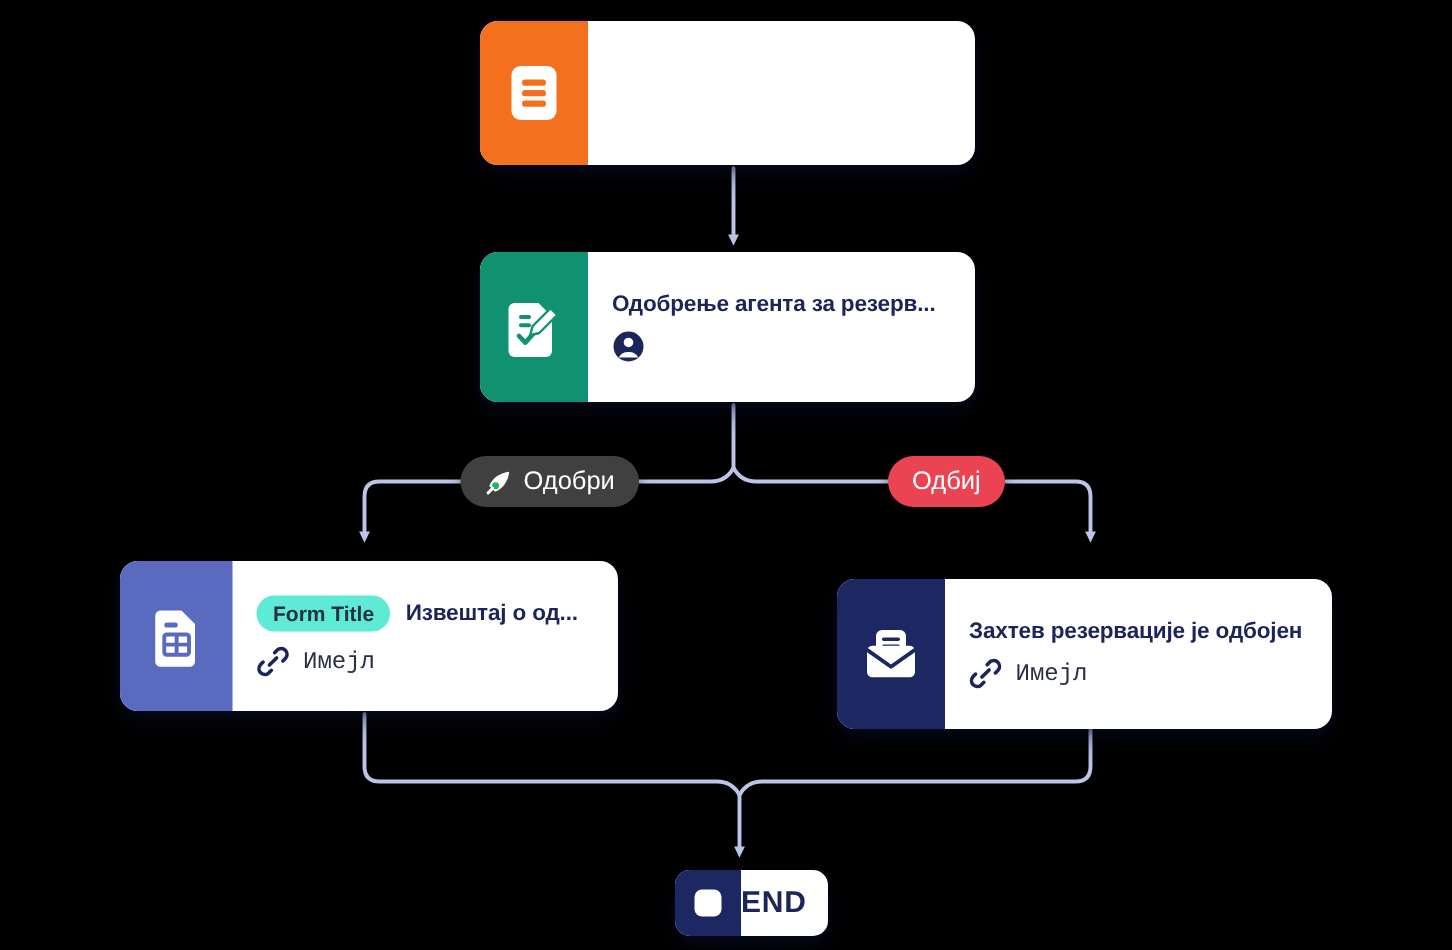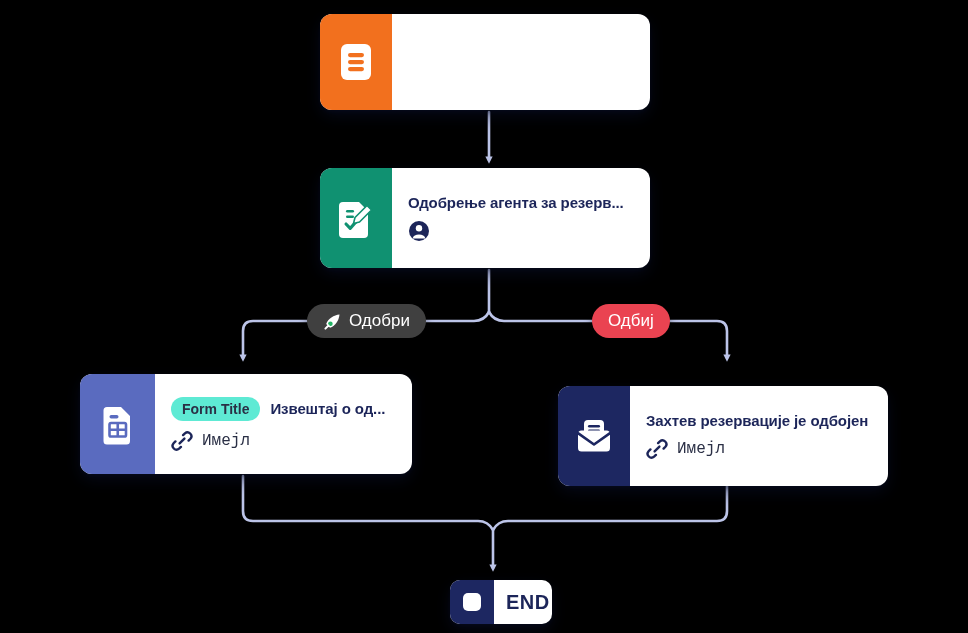--- a/index.html
+++ b/index.html
@@ -68,21 +68,21 @@
   #node-form .iconpane { width: 75px; background: #5A6BBF; }
 
   #node-reject  { left: 558px; top: 386px; width: 330px; height: 100px; }
   #node-reject .iconpane { width: 72px; background: #1D2761; }
 
   #node-end {
     left: 450px; top: 580px; width: 102px; height: 44px;
     border-radius: 10px;
   }
   #node-end .iconpane { width: 44px; background: #1D2761; }
-  #node-end .body { padding: 12px; align-items: flex-start; justify-content: center; }
+  #node-end .body { padding: 0; align-items: flex-start; justify-content: center; }
   .endlabel {
     font-size: 20px; font-weight: bold; color: #1c2559;
     letter-spacing: 0.5px;
   }
 
   
   .chiprow { display: flex; align-items: center; gap: 10px; }
   .chip {
     background: #5eead4;
     color: #2a2f45;

